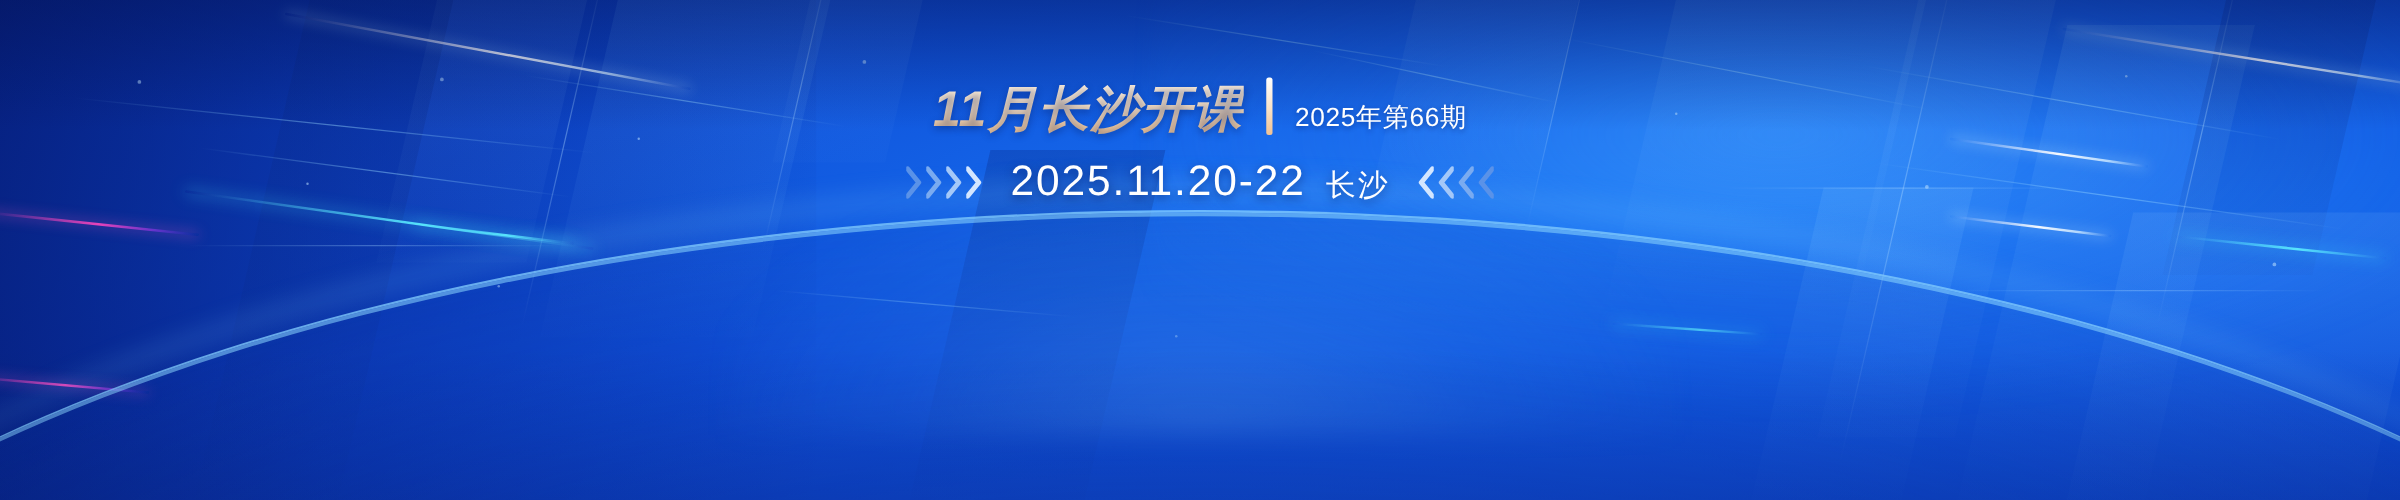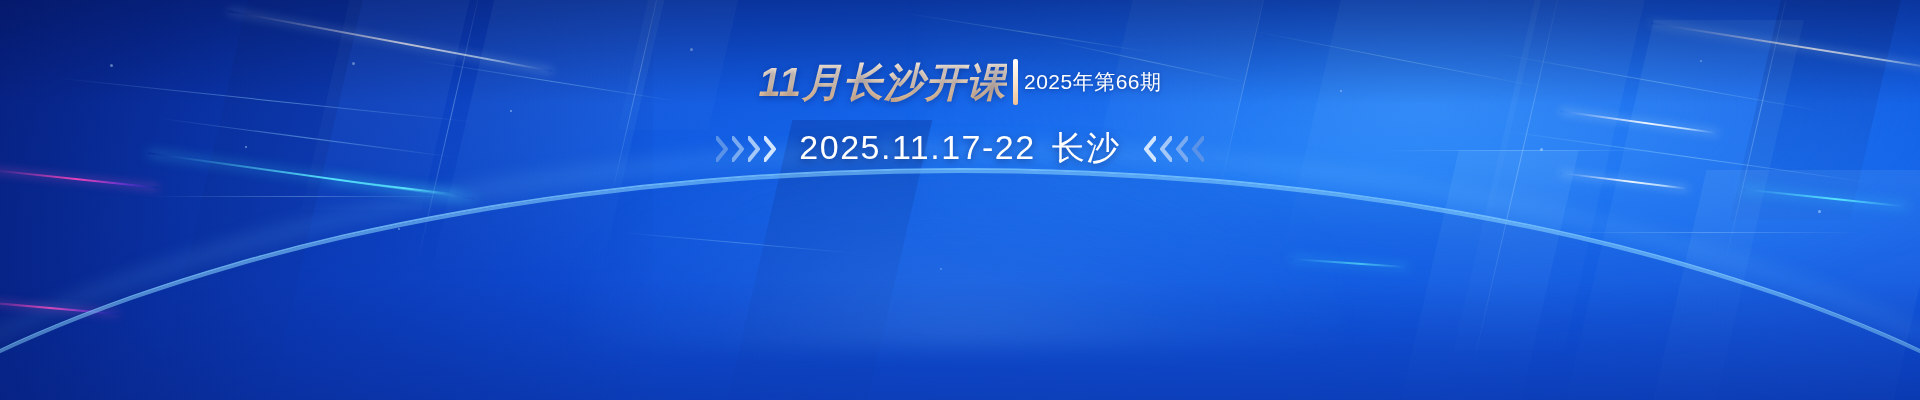--- a/index.html
+++ b/index.html
@@ -122,22 +122,22 @@
   .content {
     position: absolute; inset: 0;
     display: flex; flex-direction: column;
     align-items: center;
     padding-top: 56px;
     box-sizing: border-box;
   }
 
   .eyebrow-row {
     display: flex;
-    align-items: center;
-    gap: 4px;
+    align-items: flex-end;
+    gap: 16px;
     height: 52px;
   }
   .eyebrow-main {
     font-size: 40px;
     font-weight: bold;
     font-style: italic;
     letter-spacing: 1px;
     background: linear-gradient(180deg, #fdf0df 0%, #f7dfc2 48%, #eec394 100%);
     -webkit-background-clip: text;
     background-clip: text;
@@ -195,21 +195,21 @@
     white-space: nowrap;
     text-shadow: 0 2px 7px rgba(3,18,80,0.5);
   }
   .chevs { display: flex; align-items: center; gap: 3px; }
   .chev {
     width: 13px; height: 26px;
     display: inline-block;
   }
   .chev svg { display: block; }
   .date-text { display: flex; align-items: baseline; gap: 16px; }
-  .date-city { font-size: 33px; }
+  .date-city { font-size: 24px; }
 
   .sr { position: absolute; width: 1px; height: 1px; overflow: hidden; clip: rect(0 0 0 0); }
 </style>
 </head>
 <body>
 
 <div class="banner">
 
   <div class="bg-base"></div>
   <div class="bg-left-dark"></div>
@@ -309,21 +309,21 @@
         </span>
         <span class="chev">
           <svg width="13" height="26" viewBox="0 0 13 26">
               <path d="M1 2 L10 13 L1 24" fill="none" stroke="#d3e6ff" stroke-width="4" stroke-linecap="round" stroke-linejoin="round"></path>
             </svg>
         </span>
         <span class="sr">»»»»</span>
       </span>
 
       <span class="date-text">
-        <span>2025.11.17-22</span>
+        <span>2025.11.20-22</span>
         <span class="date-city">长沙</span>
       </span>
 
       <span class="chevs">
         <span class="chev">
           <svg width="13" height="26" viewBox="0 0 13 26">
               <path d="M12 2 L3 13 L12 24" fill="none" stroke="#d3e6ff" stroke-width="4" stroke-linecap="round" stroke-linejoin="round"></path>
             </svg>
         </span>
         <span class="chev">

